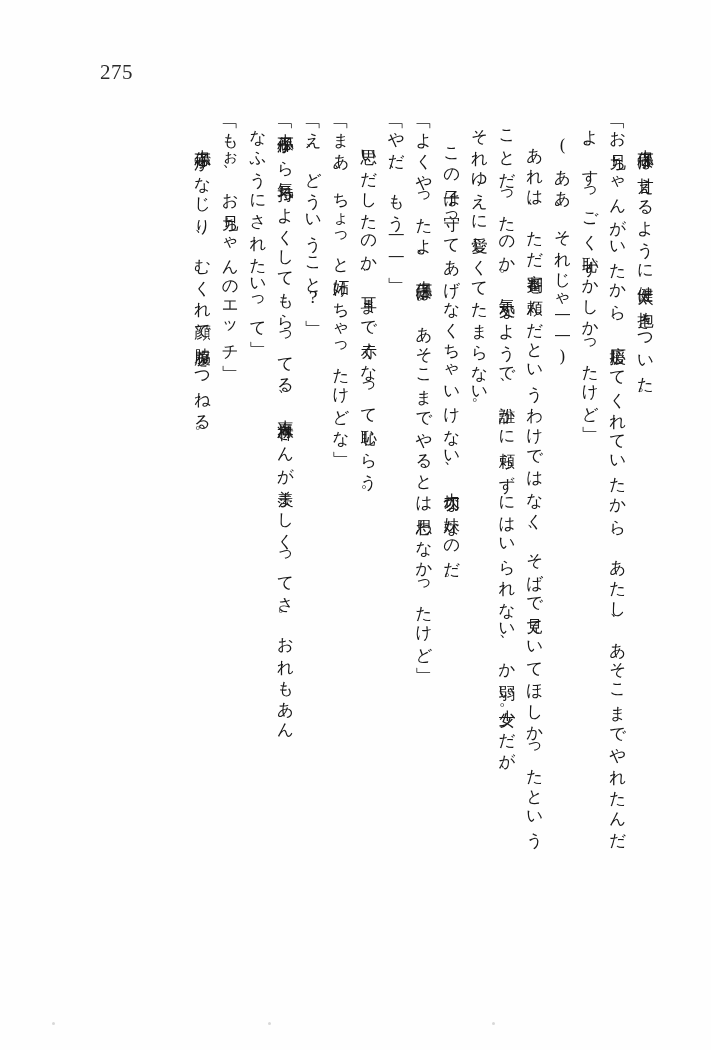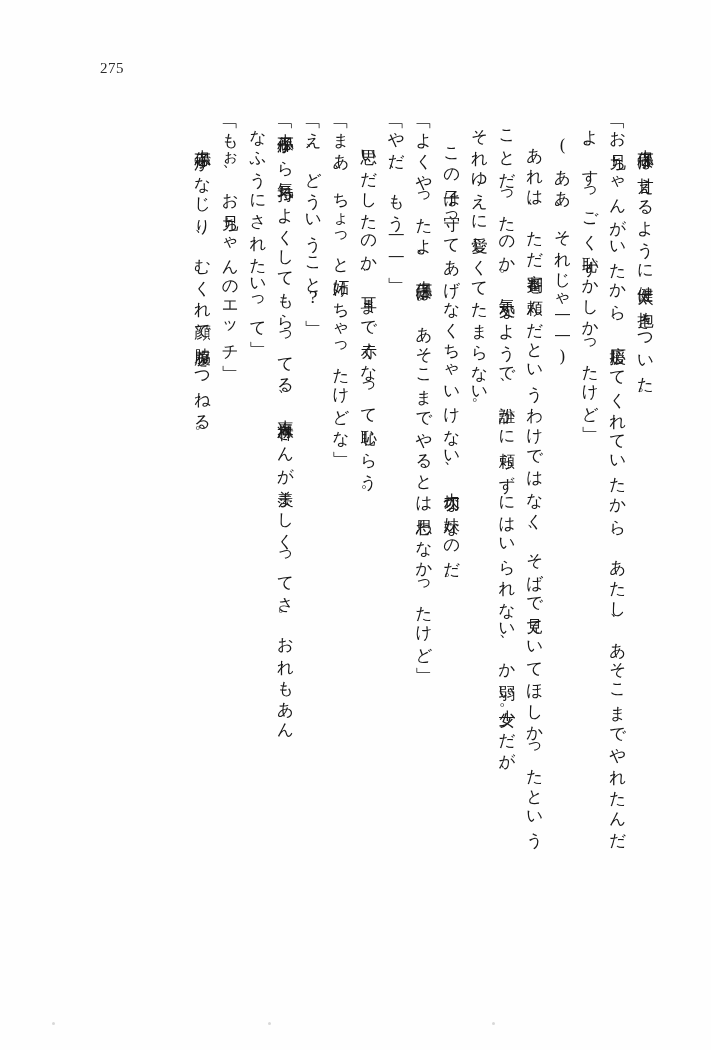--- a/index.html
+++ b/index.html
@@ -19,21 +19,21 @@
     position: relative;
     width: 711px;
     height: 1050px;
     background: #fefefe;
   }
 
   #page-number {
     position: absolute;
     top: 60px;
     left: 100px;
-    font-size: 15px;
+    font-size: 21px;
     letter-spacing: 0.5px;
     color: #2b2b2b;
     font-family: "Liberation Serif", serif;
   }
 
   #text-body {
     position: absolute;
     top: 118px;
     right: 58px;
     width: 560px;

